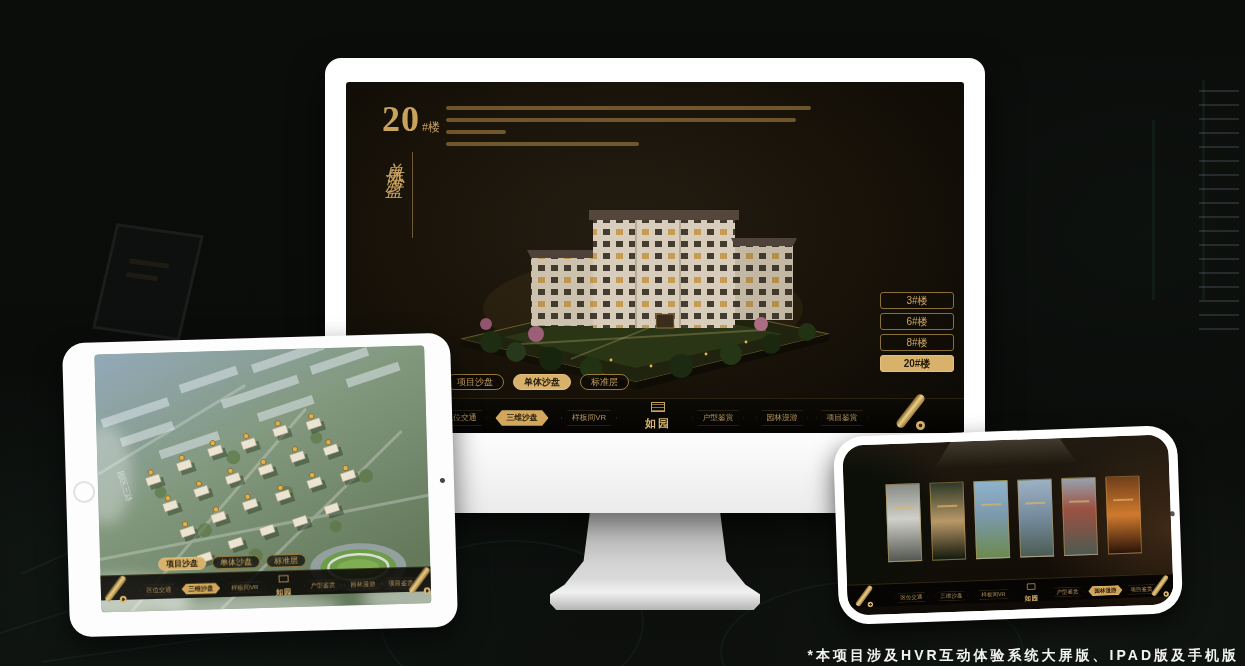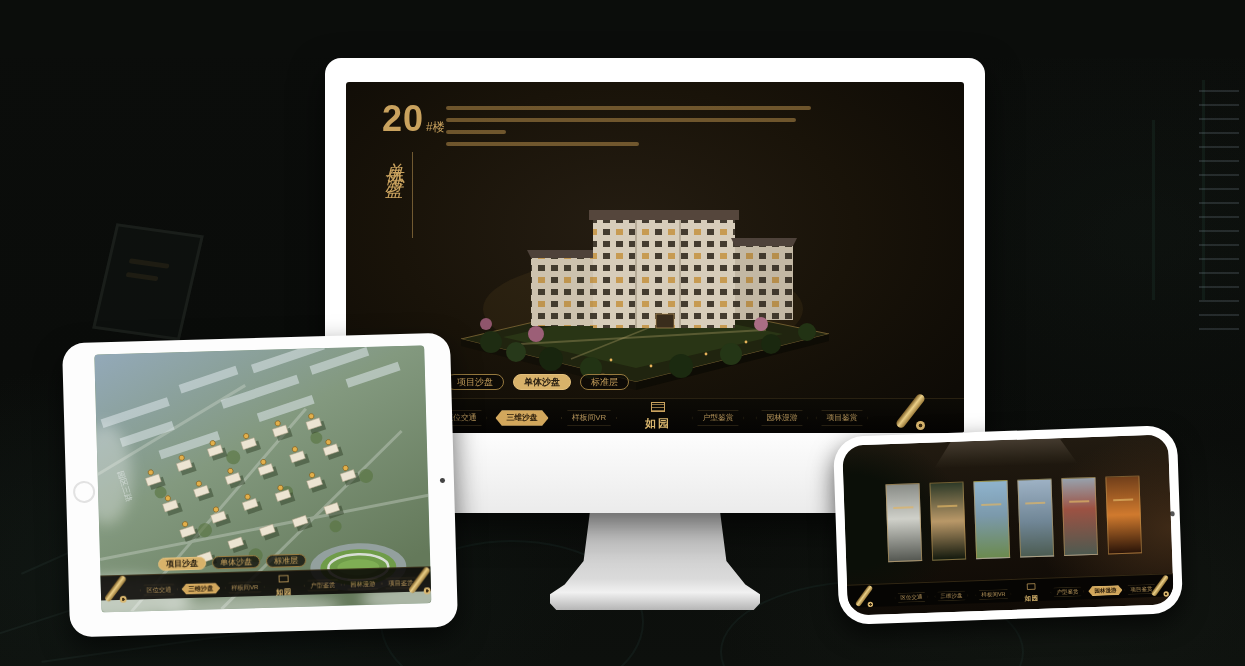--- a/index.html
+++ b/index.html
@@ -35,21 +35,21 @@
       border-radius:16px;box-shadow:0 14px 34px rgba(0,0,0,.6);}
   .monitor-chin{position:absolute;left:0;right:0;bottom:0;height:80px;border-radius:0 0 16px 16px;
       background:linear-gradient(180deg,#fdfdfd,#ebebeb);border-top:1px solid #d9d9d9;}
   .monitor-screen{position:absolute;left:21px;top:24px;width:618px;height:351px;border-radius:3px;
       overflow:hidden;background:radial-gradient(420px 260px at 45% 42%, #251d12 0%, #191309 55%, #0e0b06 100%);}
   .stand{position:absolute;left:550px;top:512px;width:210px;height:98px;
       background:linear-gradient(180deg,#e3e3e3 0%,#cfcfcf 40%,#dadada 68%,#f1f1f1 82%,#b5b5b5 100%);
       clip-path:polygon(19% 0%,81% 0%,84% 50%,93% 74%,100% 84%,100% 93%,97% 100%,3% 100%,0% 93%,0% 84%,7% 74%,16% 50%);}
 
   
-  .bn{position:absolute;left:36px;top:16px;color:#c9a25e;font-family:Liberation Sans, sans-serif;}
+  .bn{position:absolute;left:36px;top:16px;color:#c9a25e;font-family:Liberation Serif, serif;}
   .bn b{font-size:36px;font-weight:bold;letter-spacing:1px;}
   .bn i{font-size:12px;font-style:normal;margin-left:2px;}
   .m-vert{position:absolute;left:36px;top:66px;writing-mode:vertical-rl;color:#c9a25e;
       font-family:"DejaVu Serif",serif;font-size:18px;letter-spacing:6px;font-style:italic;}
   .m-vert-line{position:absolute;left:66px;top:70px;width:1px;height:86px;background:rgba(200,160,90,.5);}
   .desc{position:absolute;left:100px;top:24px;width:372px;}
   .desc i{display:block;height:4px;border-radius:2px;background:rgba(195,152,80,.5);margin-bottom:8px;}
   .desc i:nth-child(1){width:98%;}
   .desc i:nth-child(2){width:94%;}
   .desc i:nth-child(3){width:16%;}
@@ -229,20 +229,26 @@
           <circle cx="105" cy="180" r="8" fill="#9c5f77"></circle>
             <circle cx="330" cy="170" r="7" fill="#aa6d84"></circle>
           <circle cx="55" cy="170" r="6" fill="#8f556c"></circle>
           <circle cx="180" cy="206" r="1.4" fill="#e8b35a"></circle>
             <circle cx="220" cy="212" r="1.4" fill="#e8b35a"></circle>
           <circle cx="275" cy="200" r="1.4" fill="#e8b35a"></circle>
             <circle cx="315" cy="188" r="1.4" fill="#e8b35a"></circle>
         </g>
       </svg>
 
+      <div class="floor-btns">
+        <span class="floor-btn">3#楼</span>
+        <span class="floor-btn">6#楼</span>
+        <span class="floor-btn">8#楼</span>
+        <span class="floor-btn sel">20#楼</span>
+      </div>
 
       <div class="pills">
         <span class="pill">项目沙盘</span>
         <span class="pill sel">单体沙盘</span>
         <span class="pill">标准层</span>
       </div>
 
       <div class="m-navbar">
         <span class="m-nav-item" style="left:115px">区位交通</span>
         <span class="m-nav-item sel" style="left:176px">三维沙盘</span>
@@ -438,13 +444,14 @@
           <b>如园</b>
         </span>
         <span class="p-nav-item" style="left:220px">户型鉴赏</span>
         <span class="p-nav-item sel" style="left:258px">园林漫游</span>
         <span class="p-nav-item" style="left:294px">项目鉴赏</span>
         <span class="scroll-icon p-scroll" style="left:300px;top:-10px"></span>
       </div>
     </div>
   </div>
 
+  <div class="footnote">*本项目涉及HVR互动体验系统大屏版、IPAD版及手机版</div>
 </div>
 
 </body></html>

